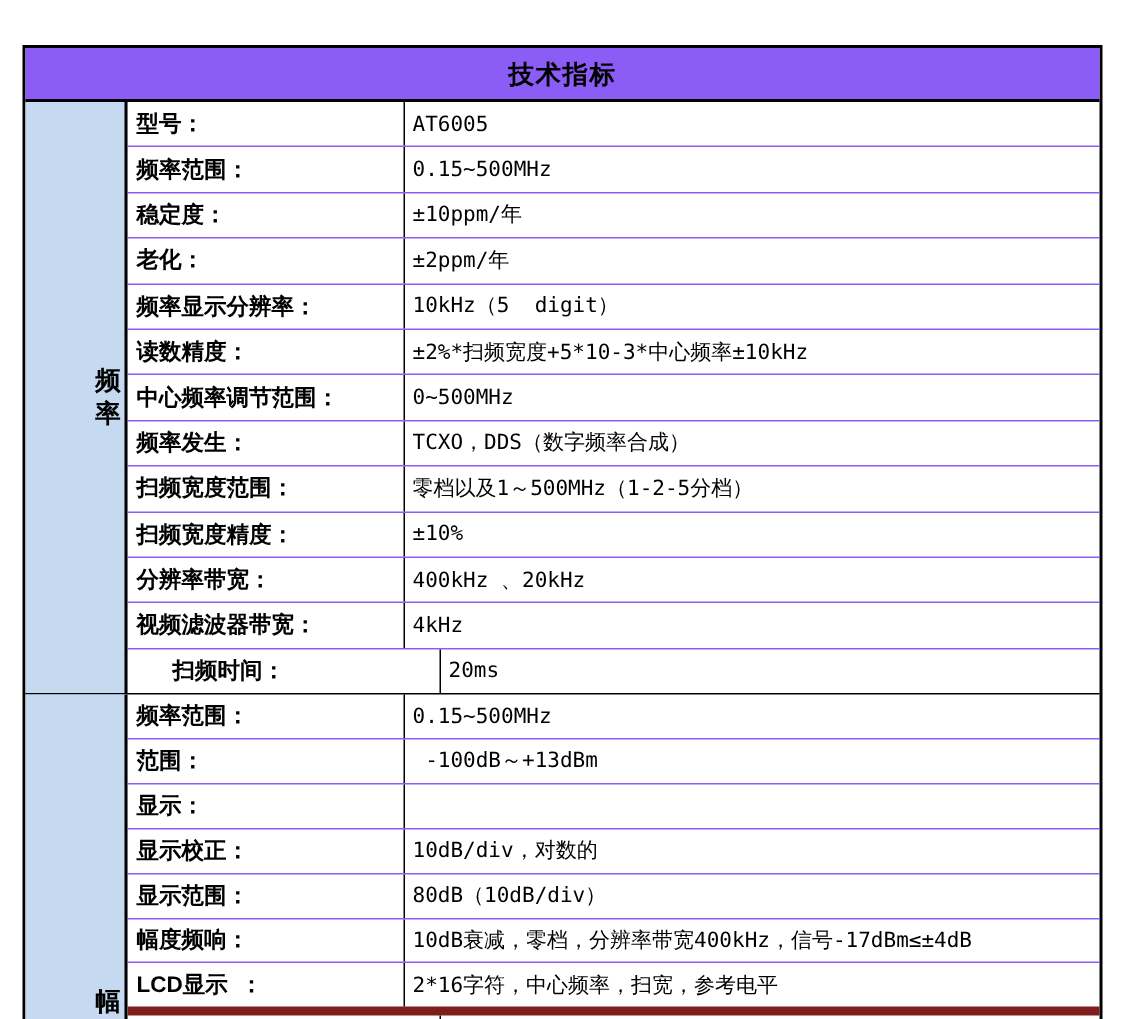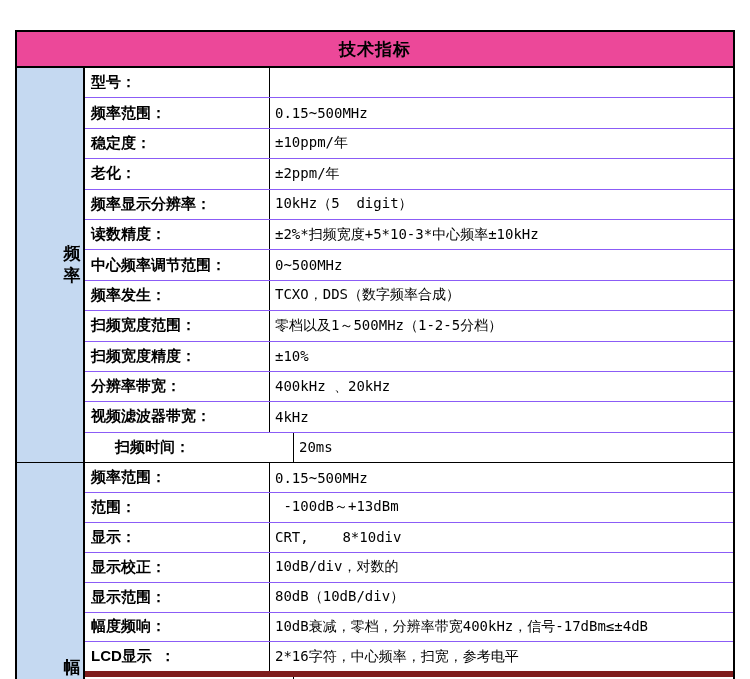--- a/index.html
+++ b/index.html
@@ -15,21 +15,21 @@
   .tbl {
     position: absolute;
     left: 15px;
     top: 30px;
     width: 716px;
     border: 2px solid #000000;
     background: #ffffff;
   }
   .hdr {
     height: 34px;
-    background: #ec4899;
+    background: #8b5cf6;
     border-bottom: 2px solid #000000;
     display: flex;
     align-items: center;
     justify-content: center;
     font-weight: bold;
     font-size: 17px;
     letter-spacing: 1px;
   }
   .section {
     display: flex;
@@ -103,20 +103,21 @@
 <div class="tbl">
   <div class="hdr">技术指标</div>
   <div id="sections">
   <div class="section sec-freq">
     <div class="cat">
       <div class="cat-label">频率</div>
     </div>
     <div class="rowlist">
   <div class="row">
     <div class="param">型号：</div>
+    <div class="value">AT6005</div>
   </div>
 
   <div class="row">
     <div class="param">频率范围：</div>
     <div class="value">0.15~500MHz</div>
   </div>
 
   <div class="row">
     <div class="param">稳定度：</div>
     <div class="value">±10ppm/年</div>
@@ -185,21 +186,20 @@
     <div class="value">0.15~500MHz</div>
   </div>
 
   <div class="row">
     <div class="param">范围：</div>
     <div class="value"> -100dB～+13dBm</div>
   </div>
 
   <div class="row">
     <div class="param">显示：</div>
-    <div class="value">CRT,    8*10div</div>
   </div>
 
   <div class="row">
     <div class="param">显示校正：</div>
     <div class="value">10dB/div，对数的</div>
   </div>
 
   <div class="row">
     <div class="param">显示范围：</div>
     <div class="value">80dB（10dB/div）</div>

